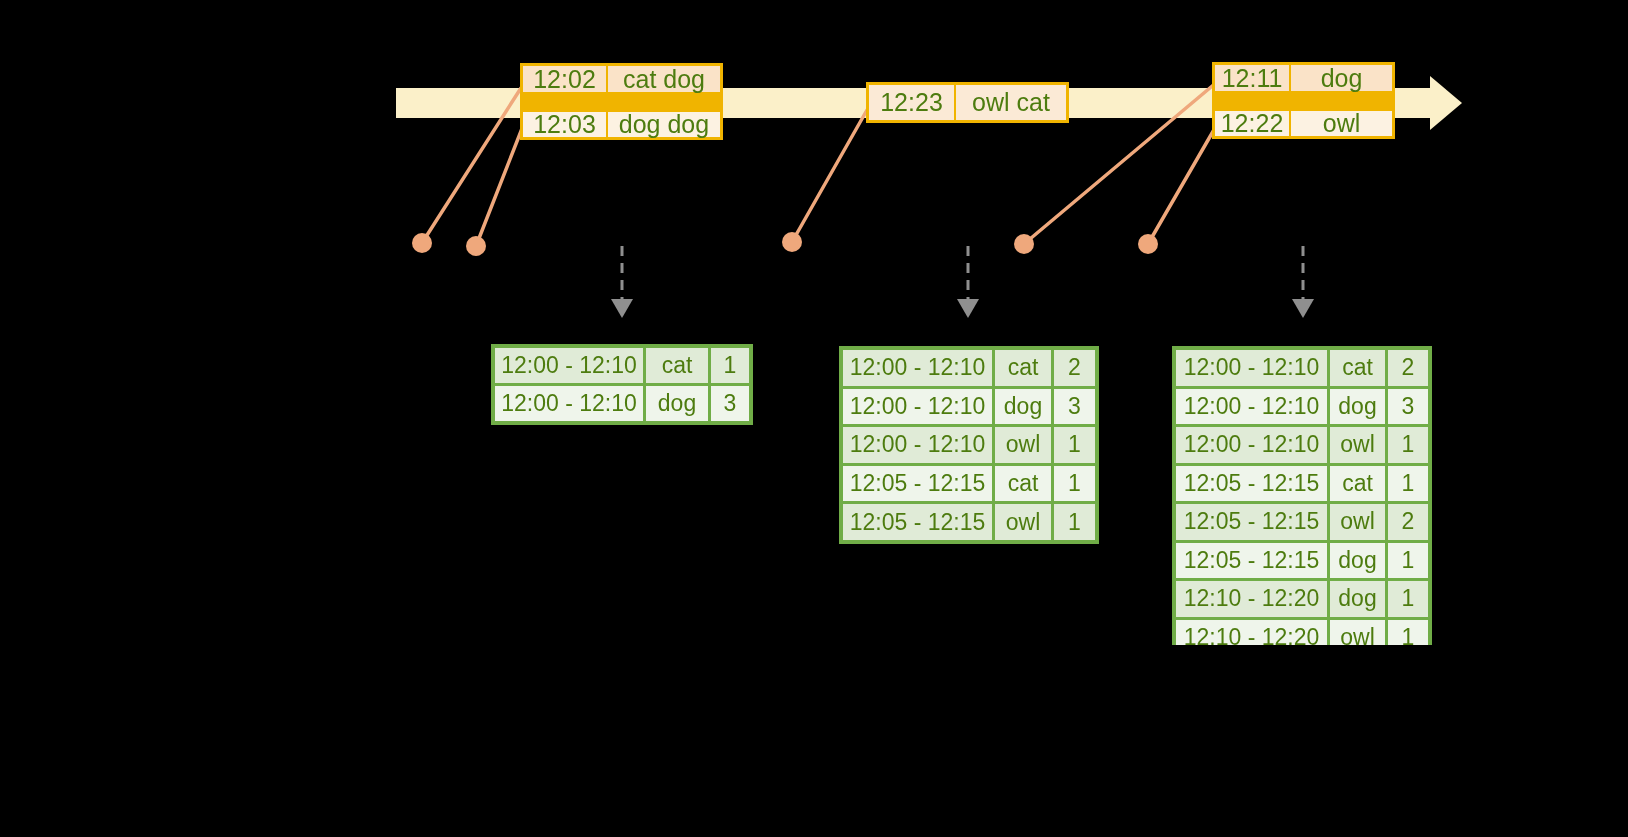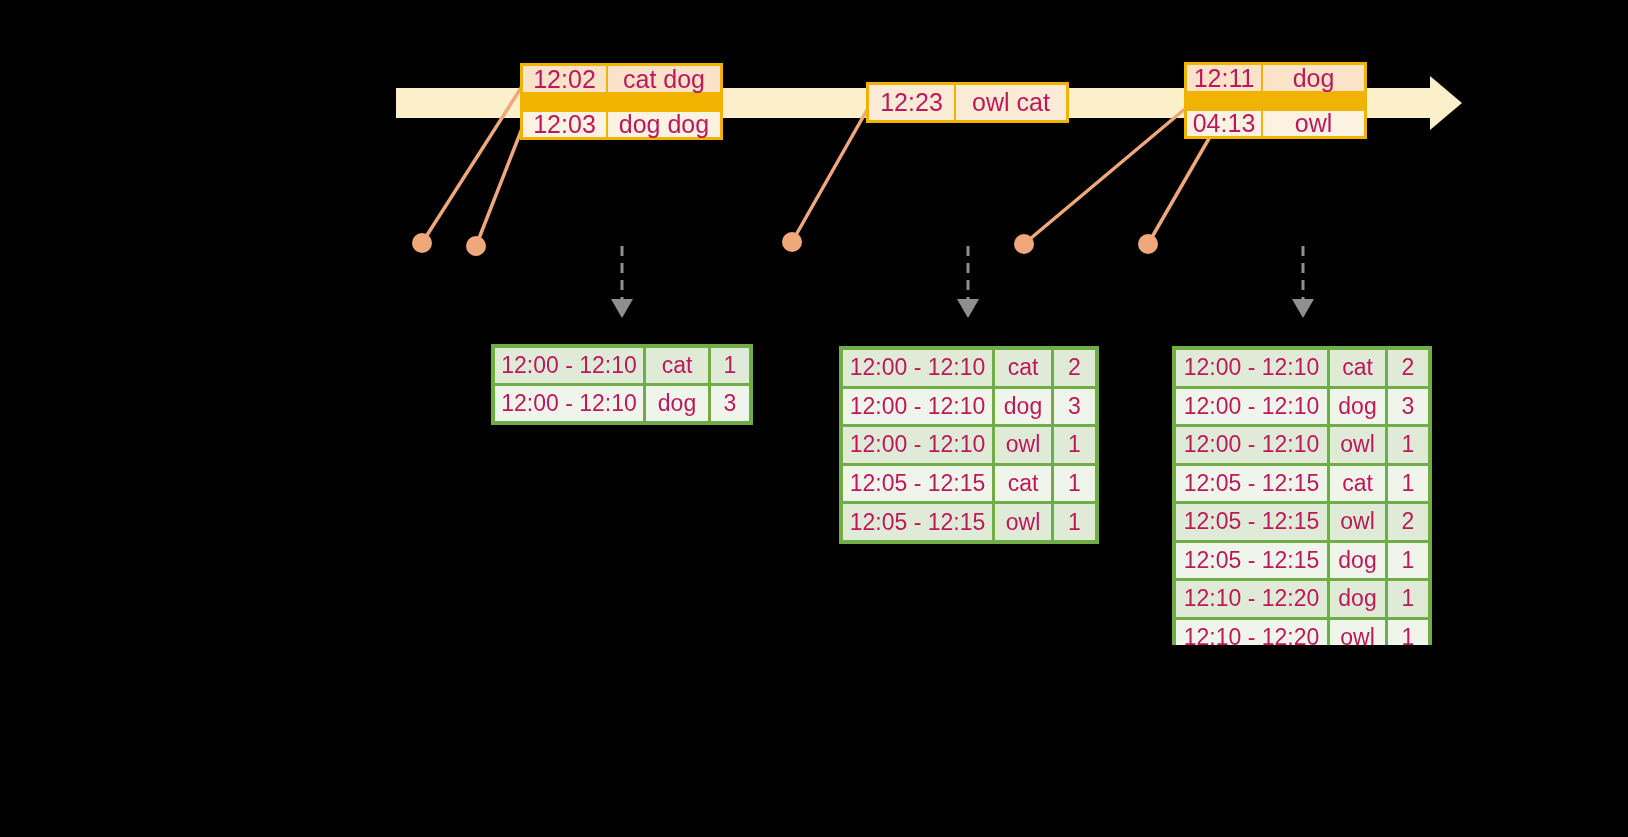--- a/index.html
+++ b/index.html
@@ -1,18 +1,18 @@
 <!DOCTYPE html>
 <html><head>
 <meta charset="utf-8">
 <style>
   html,body{margin:0;padding:0;background:#000;}
   .canvas{
     position:relative;width:1628px;height:645px;background:#000000;overflow:hidden;
-    font-family:"Liberation Sans","DejaVu Sans",sans-serif;color:#be185d;
+    font-family:"Liberation Sans","DejaVu Sans",sans-serif;color:#4d7c0f;
   }
   .overlay{position:absolute;left:0;top:0;width:1628px;height:837px;}
 
   
   .otable{
     position:absolute;box-sizing:border-box;
     background:#F0B400;border:3px solid #F0B400;
     display:flex;flex-direction:column;gap:2px;
     font-size:25px;
   }
@@ -82,27 +82,27 @@
     </div>
   </div>
 
   <div class="otable" style="left:866px;top:82px;width:203px;height:41px;--c1:85px">
     <div class="row orow-mid">
       <div class="cell">12:23</div>
       <div class="cell">owl cat</div>
     </div>
   </div>
 
-  <div class="otable" style="left:1184px;top:62px;width:183px;height:77px;--c1:74px">
+  <div class="otable" style="left:1212px;top:62px;width:183px;height:77px;--c1:74px">
     <div class="row orow-dark">
       <div class="cell">12:11</div>
       <div class="cell">dog</div>
     </div>
     <div class="row orow-light">
-      <div class="cell">04:13</div>
+      <div class="cell">12:22</div>
       <div class="cell">owl</div>
     </div>
   </div>
 
   <div class="gtable" style="left:491px;top:317px;width:262px;height:81px;--c1:148px;--c2:62px">
     <div class="row grow-dark">
       <div class="cell">12:00 - 12:10</div>
       <div class="cell">cat</div>
       <div class="cell">1</div>
     </div>

